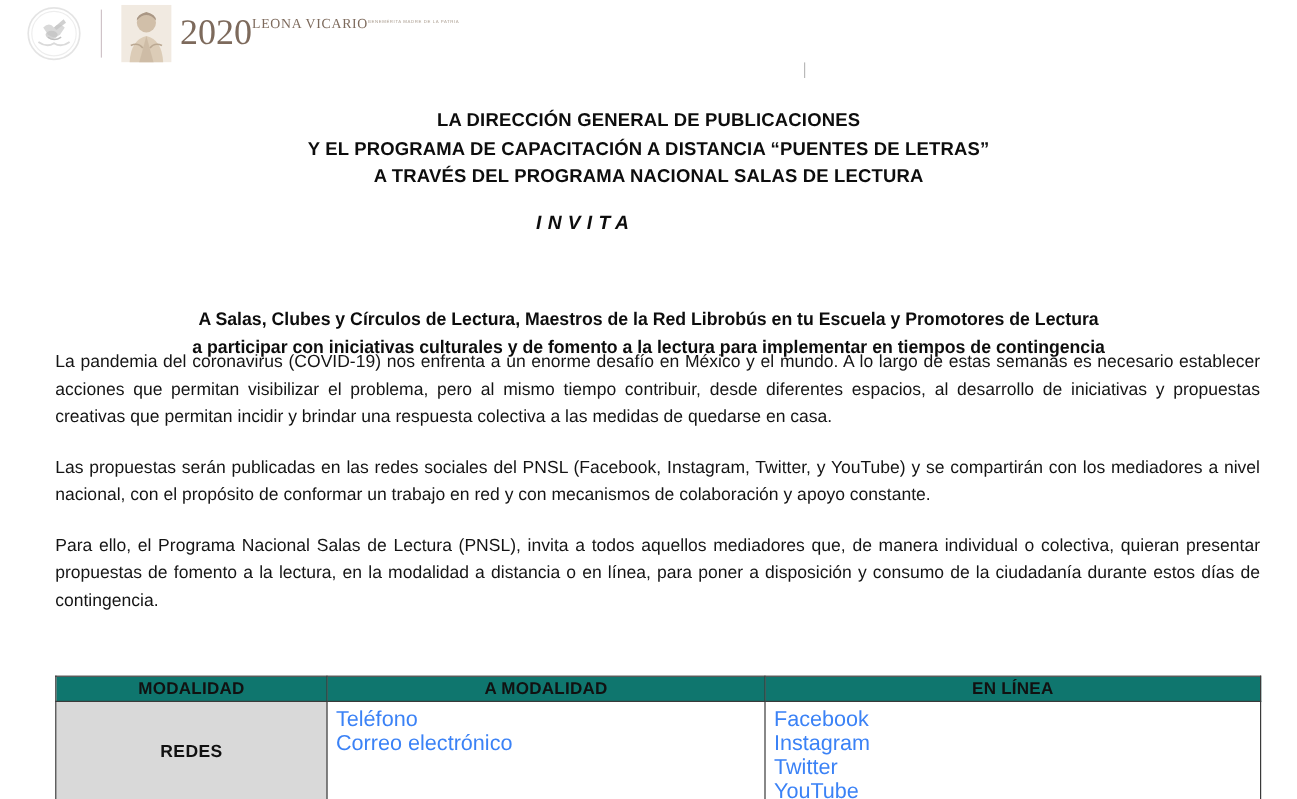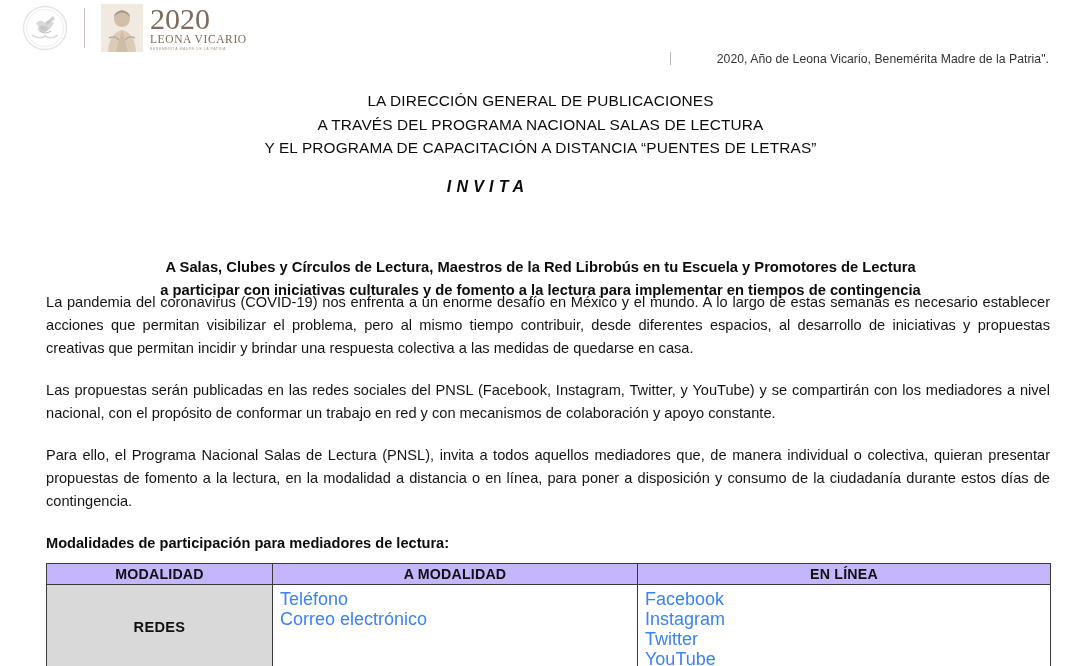--- a/index.html
+++ b/index.html
@@ -83,21 +83,21 @@
     gap: 7px;
     flex: 0 0 auto;
   }
   .leona-figure {
     width: 42px;
     height: 48px;
     position: relative;
     flex: 0 0 auto;
     opacity: .85;
   }
-  .leona-text { display: flex; flex-direction: column; }
+  .leona-text { display: flex; flex-direction: row; text-align: center; }
   .leona-year {
     font-family: "Liberation Serif", serif;
     font-size: 30px;
     line-height: .92;
     letter-spacing: 0px;
     color: #7d6a5c;
     font-weight: 400;
   }
   .leona-name {
     font-family: "Liberation Serif", serif;
@@ -138,21 +138,21 @@
   
   .title-block {
     position: absolute;
     left: 0;
     top: 89px;
     width: 1081px;
     text-align: center;
   }
   .title-block .tline {
     font-size: 15.4px;
-    font-weight: normal;
+    font-weight: bold;
     letter-spacing: .15px;
     line-height: 23.5px;
     color: #0d0d0d;
     white-space: nowrap;
   }
 
   .invita {
     position: absolute;
     left: 0;
     top: 178px;
@@ -215,21 +215,21 @@
     border-collapse: collapse;
     table-layout: fixed;
   }
   .modalidad-table th,
   .modalidad-table td {
     border: 1.6px solid #3a3a3a;
     padding: 0;
     vertical-align: top;
   }
   .modalidad-table th {
-    background: #c4b5fd;
+    background: #0f766e;
     text-align: center;
     font-size: 14.2px;
     font-weight: bold;
     height: 20px;
     line-height: 20px;
     color: #111;
     letter-spacing: .2px;
   }
   .modalidad-table td.rowhead {
     background: #d9d9d9;
@@ -287,41 +287,39 @@
       <div class="leona-text">
         <div class="leona-year">2020</div>
         <div class="leona-name">LEONA VICARIO</div>
         <div class="leona-tag">BENEMÉRITA MADRE DE LA PATRIA</div>
       </div>
     </div>
 
   </div>
 
   <div class="header-note-mark"></div>
-  <div class="header-note">2020, Año de Leona Vicario, Benemérita Madre de la Patria".</div>
 </div>
 
 <div class="title-block">
   <div class="tline">LA DIRECCIÓN GENERAL DE PUBLICACIONES</div>
+  <div class="tline">Y EL PROGRAMA DE CAPACITACIÓN A DISTANCIA “PUENTES DE LETRAS”</div>
   <div class="tline">A TRAVÉS DEL PROGRAMA NACIONAL SALAS DE LECTURA</div>
-  <div class="tline">Y EL PROGRAMA DE CAPACITACIÓN A DISTANCIA “PUENTES DE LETRAS”</div>
 </div>
 
 <div class="invita">INVITA</div>
 
 <div class="subtitle-block">
   <div class="sline">A Salas, Clubes y Círculos de Lectura, Maestros de la Red Librobús en tu Escuela y Promotores de Lectura</div>
   <div class="sline">a participar con iniciativas culturales y de fomento a la lectura para implementar en tiempos de contingencia</div>
 </div>
 
 <div class="body-area">
   <p class="para">La pandemia del coronavirus (COVID-19) nos enfrenta a un enorme desafío en México y el mundo. A lo largo de estas semanas es necesario establecer acciones que permitan visibilizar el problema, pero al mismo tiempo contribuir, desde diferentes espacios, al desarrollo de iniciativas y propuestas creativas que permitan incidir y brindar una respuesta colectiva a las medidas de quedarse en casa.</p>
   <p class="para">Las propuestas serán publicadas en las redes sociales del PNSL (Facebook, Instagram, Twitter, y YouTube) y se compartirán con los mediadores a nivel nacional, con el propósito de conformar un trabajo en red y con mecanismos de colaboración y apoyo constante.</p>
   <p class="para">Para ello, el Programa Nacional Salas de Lectura (PNSL), invita a todos aquellos mediadores que, de manera individual o colectiva, quieran presentar propuestas de fomento a la lectura, en la modalidad a distancia o en línea, para poner a disposición y consumo de la ciudadanía durante estos días de contingencia.</p>
-  <p class="lead-in">Modalidades de participación para mediadores de lectura:</p>
 </div>
 
 <table class="modalidad-table">
   <colgroup>
     <col style="width:226px">
     <col style="width:365px">
     <col style="width:413px">
   </colgroup>
   <thead>
     <tr>

